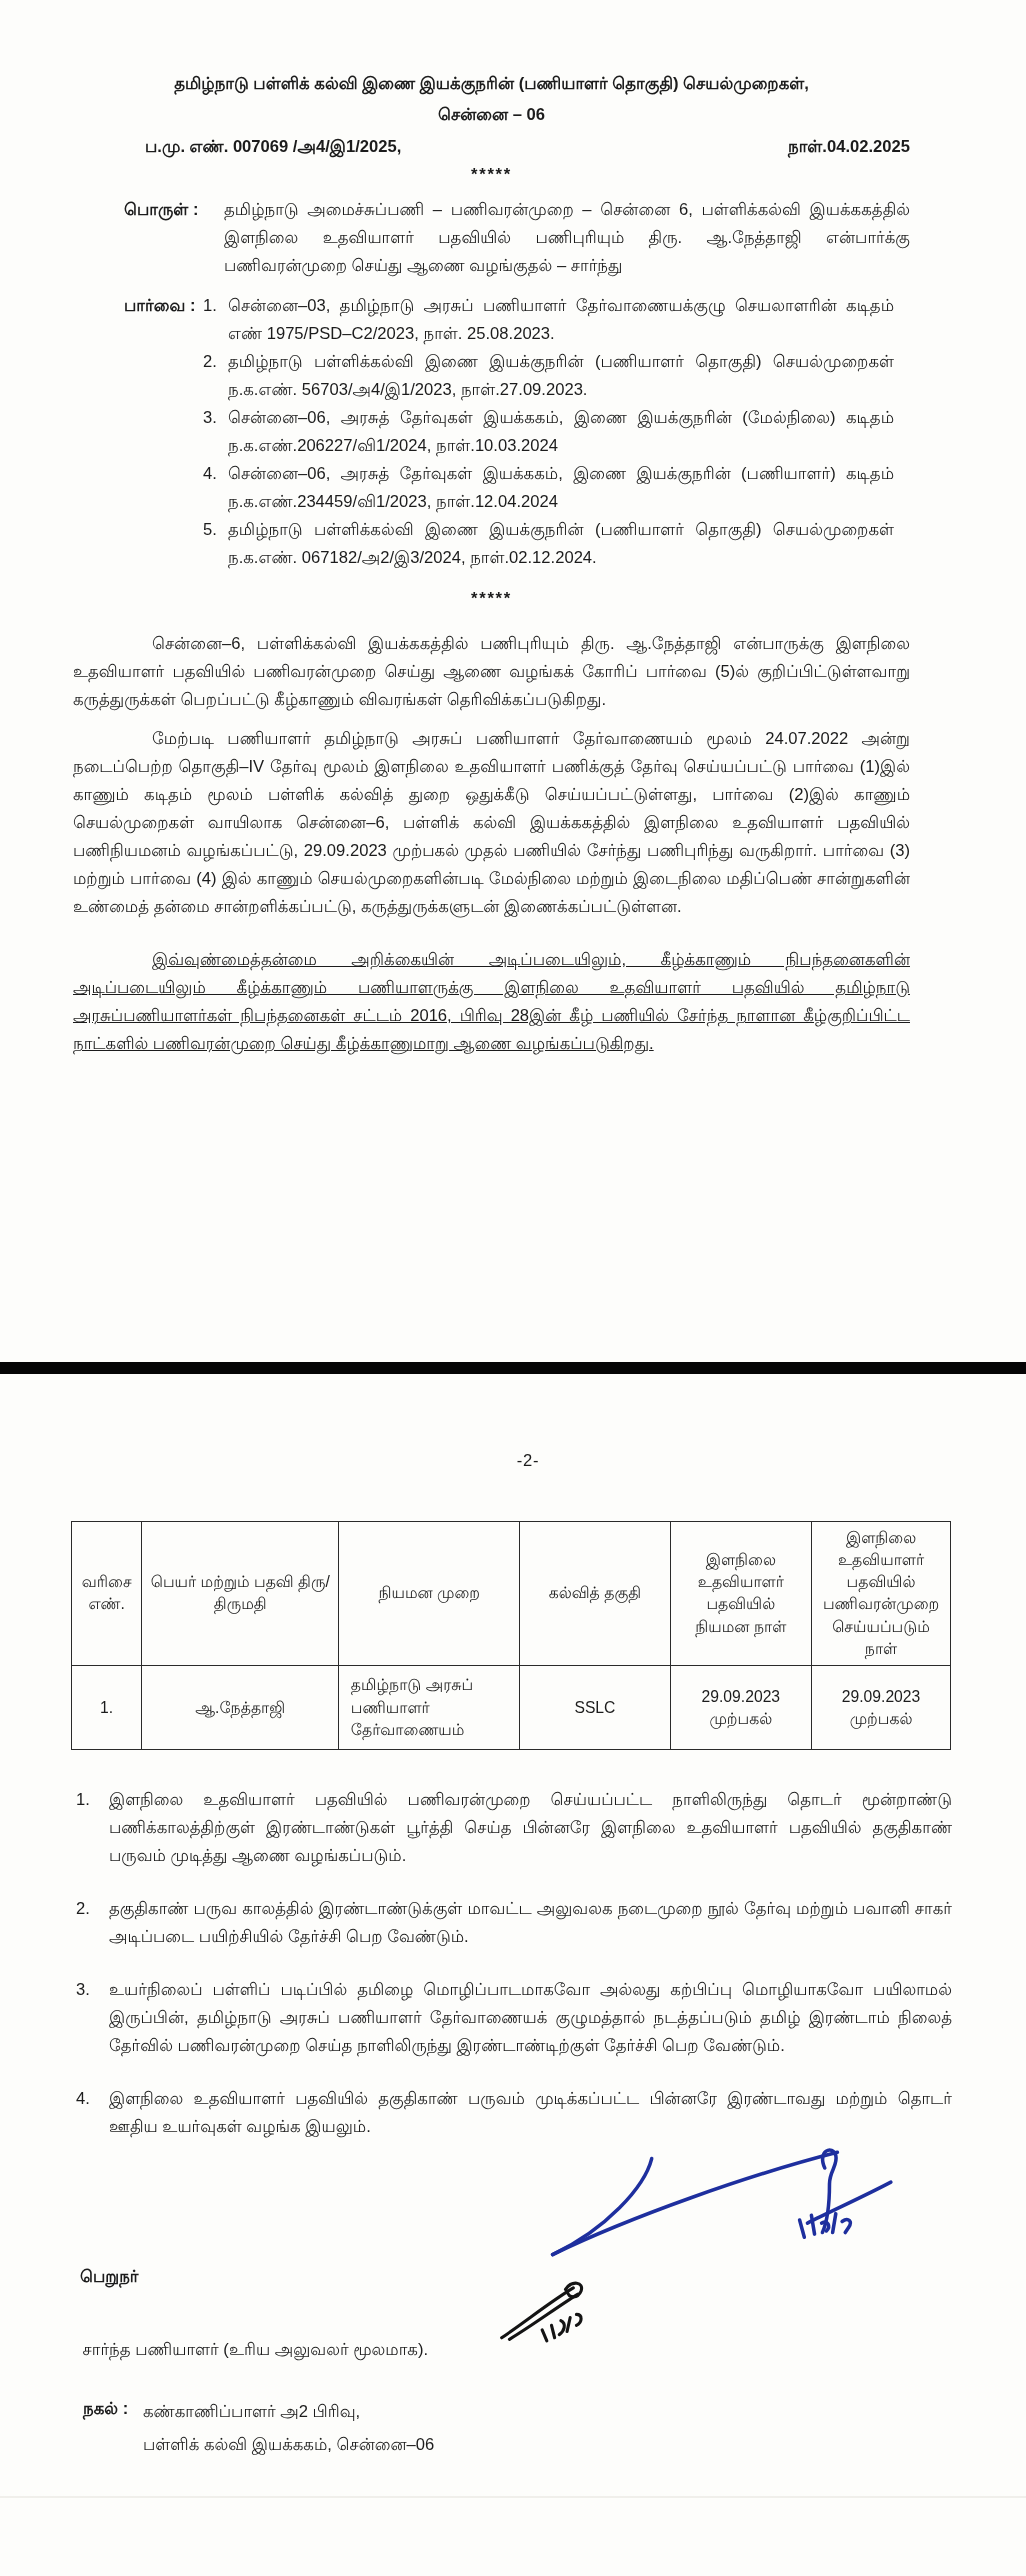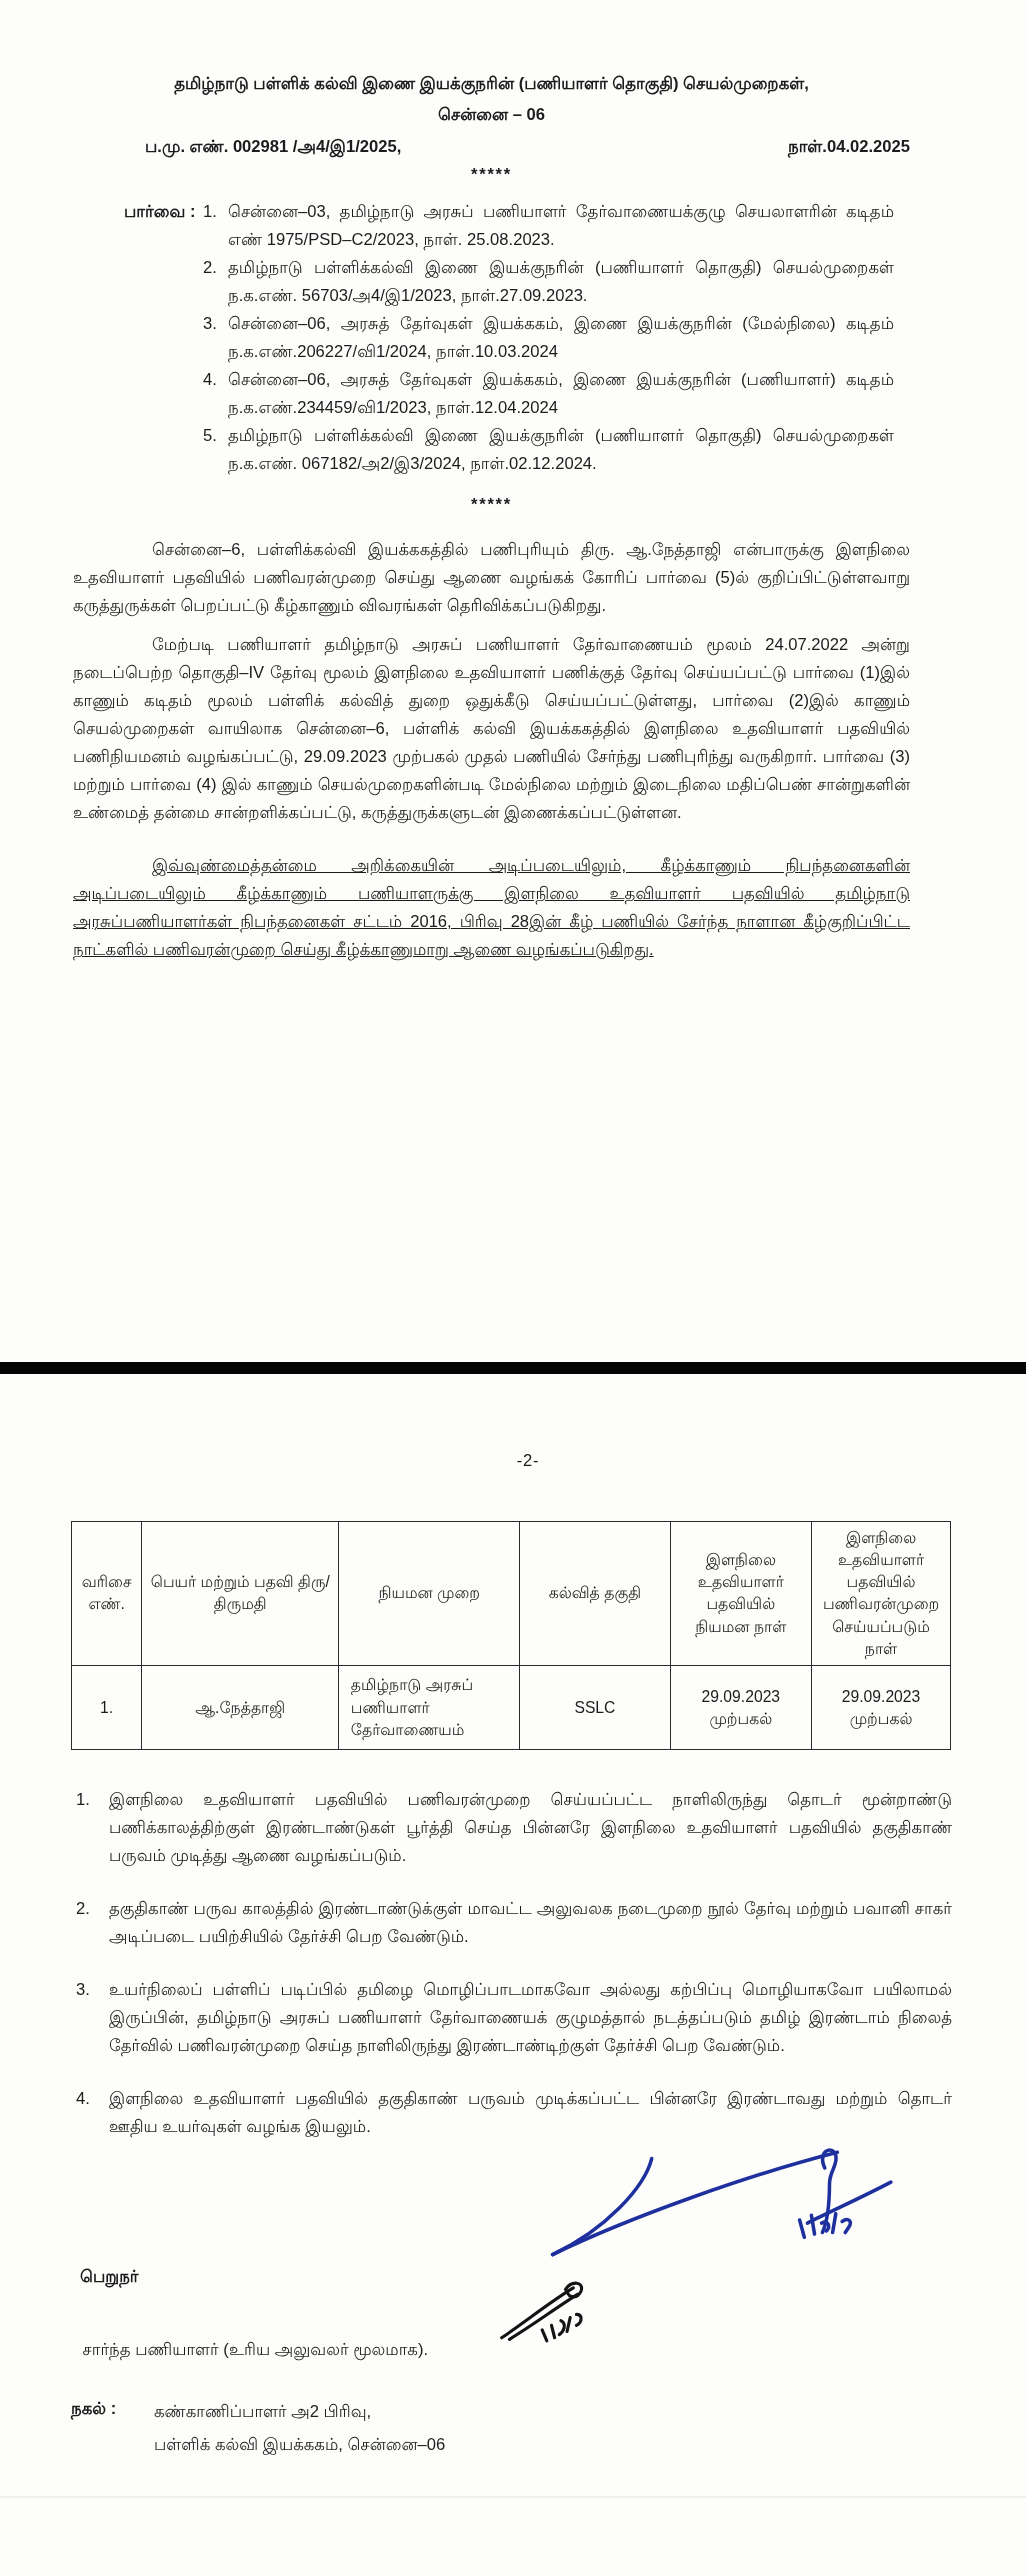--- a/index.html
+++ b/index.html
@@ -33,41 +33,45 @@
   .cond{display:flex;margin-top:25px;}
   .cond .num{flex:0 0 33px;padding-left:5px;}
   .cond .ctext{flex:1;max-width:853px;text-align:justify;}
   .sigblock{width:389px;margin:5px 41px 0 auto;text-align:center;}
   .sigblock svg{display:block;margin:0 auto -5px auto;}
   .sigcaption{font-weight:bold;white-space:nowrap;}
   .closing{position:relative;margin-top:3.3px;}
   .recip-label{font-weight:bold;margin-left:9px;}
   .scribble{position:absolute;left:426px;top:15px;}
   .recip-text{margin:45px 0 0 11.6px;}
-  .copyrow{display:flex;margin:31px 0 0 0;gap:23px;}
+  .copyrow{display:flex;margin:31px 0 0 12px;}
   .copy-label{font-weight:bold;flex:0 0 60px;}
   .copy-lines div{line-height:33px;}
   .pageedge{position:absolute;left:0;right:0;bottom:79px;height:1.7px;background:#f0efeb;}
 </style>
 </head>
 <body>
 
 <div class="doc">
 
   <section class="page page1">
     <div class="title">தமிழ்நாடு பள்ளிக் கல்வி  இணை இயக்குநரின் (பணியாளர் தொகுதி) செயல்முறைகள்,</div>
     <div class="title">சென்னை –  06</div>
 
     <div class="refline">
-      <span>ப.மு. எண். 002981 /அ4/இ1/2025,</span>
+      <span>ப.மு. எண். 007069 /அ4/இ1/2025,</span>
       <span>நாள்.04.02.2025</span>
     </div>
 
     <div class="stars">*****</div>
 
+    <div class="labelrow">
+      <div class="lab">பொருள் :</div>
+      <div class="lbody">தமிழ்நாடு அமைச்சுப்பணி – பணிவரன்முறை – சென்னை 6, பள்ளிக்கல்வி இயக்ககத்தில் இளநிலை உதவியாளர் பதவியில் பணிபுரியும் திரு. ஆ.நேத்தாஜி என்பார்க்கு பணிவரன்முறை செய்து ஆணை வழங்குதல் – சார்ந்து</div>
+    </div>
 
     <div class="labelrow refsrow">
       <div class="lab">பார்வை :</div>
       <div class="reflist">
         <div class="refitem">
           <span class="num">1.</span>
           <div class="rtext">சென்னை–03, தமிழ்நாடு அரசுப் பணியாளர் தேர்வாணையக்குழு செயலாளரின் கடிதம் எண் 1975/PSD–C2/2023, நாள். 25.08.2023.</div>
         </div>
         <div class="refitem">
           <span class="num">2.</span>

